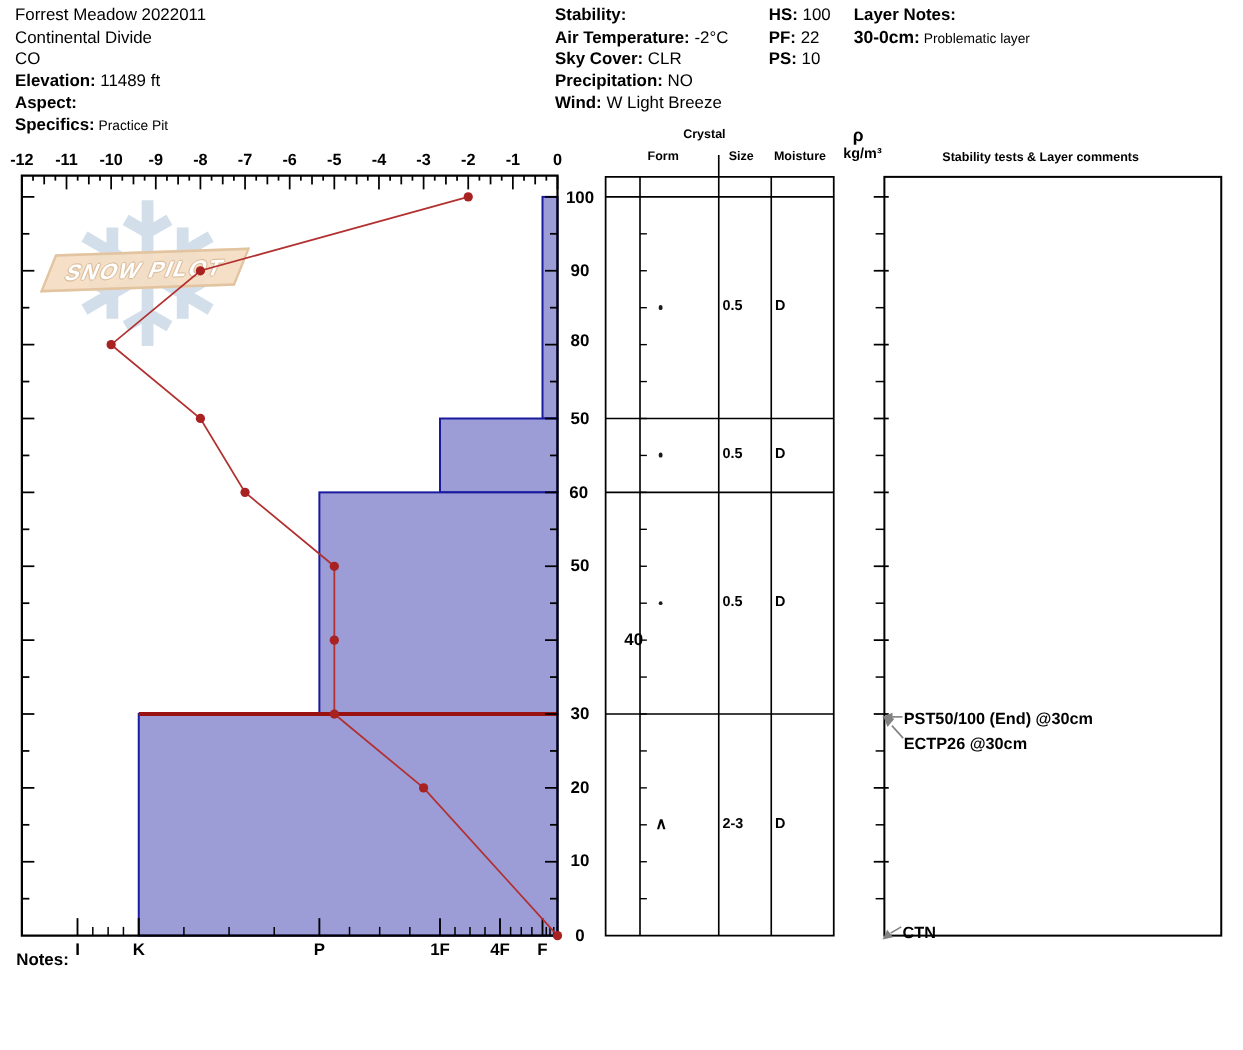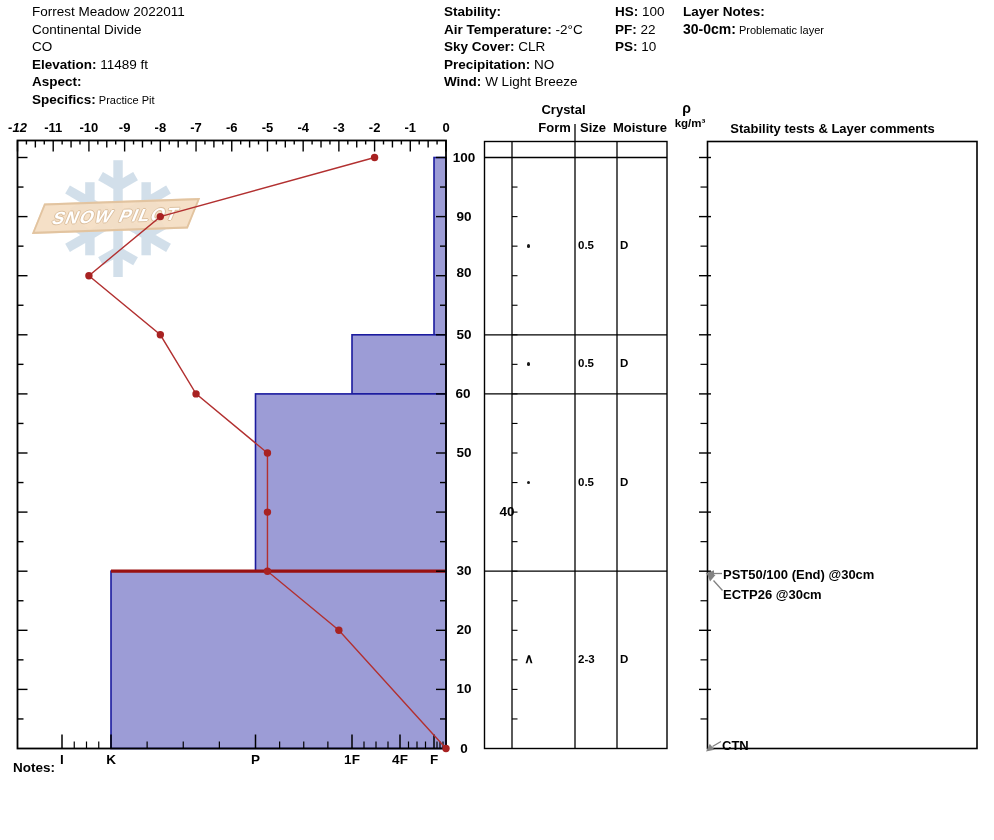--- a/index.html
+++ b/index.html
@@ -6,21 +6,21 @@
   .stage{position:relative;width:994px;height:840px;background:#fff;color:#000;
          font-family:"Liberation Sans",sans-serif;overflow:hidden;}
   .hcol{position:absolute;top:3px;font-size:13.5px;line-height:17.5px;white-space:nowrap;z-index:3;}
   .hline b{font-weight:bold;}
   .hline .sm{font-size:11px;}
   .hline b.sm{font-size:14px;}
   .lbl{position:absolute;font-weight:bold;white-space:nowrap;z-index:3;}
   .center{transform:translateX(-50%);}
   .ticklbl{font-size:13px;}
   .axlbl{font-size:13.5px;}
-  .hdr{position:absolute;font-weight:bold;font-size:13px;white-space:nowrap;transform:translateX(-50%);z-index:3;}
+  .hdr{position:absolute;font-weight:bold;font-size:10px;white-space:nowrap;transform:translateX(-50%);z-index:3;}
   .rowtxt{position:absolute;font-size:11.5px;font-weight:bold;white-space:nowrap;z-index:3;}
   .dot{position:absolute;width:3.5px;height:3.5px;border-radius:50%;background:#1a1a1a;z-index:3;}
   .stab{position:absolute;font-size:13px;font-weight:bold;white-space:nowrap;z-index:3;}
   .notes{position:absolute;left:13px;top:760px;font-size:13.5px;font-weight:bold;z-index:3;}
   .flake{position:absolute;left:28px;top:138px;width:180px;height:170px;font-size:160px;line-height:168px;
          text-align:center;color:rgba(173,196,216,0.55);z-index:1;}
   .banner{position:absolute;left:38px;top:201px;width:152px;height:26px;z-index:1;
           background:rgba(244,221,194,0.92);border:2px solid rgba(224,194,158,0.95);
           transform:rotate(-2deg) skewX(-24deg);display:flex;align-items:center;justify-content:center;}
   .banner span{font-size:17.5px;font-weight:bold;letter-spacing:1.5px;color:#ffffff;
@@ -218,29 +218,29 @@
       <circle cx="446" cy="748.5" r="3.7" fill="#a82222"></circle>
       <line x1="711.5" y1="573.5" x2="722" y2="573.5" stroke="#828282" stroke-width="1.3"></line>
       <polygon points="705.5,573.5 714,570.2 714,576.8" fill="#828282"></polygon>
       <line x1="713.5" y1="580.5" x2="722.5" y2="590.5" stroke="#828282" stroke-width="1.3"></line>
       <polygon points="706.5,572.5 715.5,575 710,581.5" fill="#828282"></polygon>
       <line x1="712.5" y1="746.5" x2="721" y2="741.5" stroke="#828282" stroke-width="1.3"></line>
       <polygon points="706,751.5 714.5,749.8 709.8,743.8" fill="#828282"></polygon>
     </svg>
 
   <div class="hdr" style="left:563.5px;top:102px;">Crystal</div>
-  <div class="hdr" style="left:530.5px;top:119.5px;margin-left:24px;">Form</div>
+  <div class="hdr" style="left:530.5px;top:119.5px;">Form</div>
   <div class="hdr" style="left:593px;top:119.5px;">Size</div>
   <div class="hdr" style="left:640px;top:119.5px;">Moisture</div>
   <div class="hdr" style="left:686.5px;top:100px;font-size:14px;">ρ</div>
   <div class="hdr" style="left:690px;top:117px;font-size:11.5px;">kg/m³</div>
   <div class="hdr" style="left:832.5px;top:120.5px;">Stability tests &amp; Layer comments</div>
 
   <div id="gen">
-      <div class="lbl center ticklbl" style="left:17.5px;top:120px;font-style:italic;">-12</div>
+      <div class="lbl center ticklbl" style="left:17.5px;top:120px;">-12</div>
       <div class="lbl center ticklbl" style="left:53.208333333333336px;top:120px;">-11</div>
       <div class="lbl center ticklbl" style="left:88.91666666666667px;top:120px;">-10</div>
       <div class="lbl center ticklbl" style="left:124.625px;top:120px;">-9</div>
       <div class="lbl center ticklbl" style="left:160.33333333333334px;top:120px;">-8</div>
       <div class="lbl center ticklbl" style="left:196.04166666666666px;top:120px;">-7</div>
       <div class="lbl center ticklbl" style="left:231.75px;top:120px;">-6</div>
       <div class="lbl center ticklbl" style="left:267.45833333333337px;top:120px;">-5</div>
       <div class="lbl center ticklbl" style="left:303.1666666666667px;top:120px;">-4</div>
       <div class="lbl center ticklbl" style="left:338.875px;top:120px;">-3</div>
       <div class="lbl center ticklbl" style="left:374.5833333333333px;top:120px;">-2</div>
@@ -274,21 +274,21 @@
       <div class="rowtxt" style="left:620px;top:475.55px;">D</div>
       <div class="lbl center" style="left:529px;top:650.85px;font-size:13px;">∧</div>
       <div class="rowtxt" style="left:578px;top:652.85px;">2-3</div>
       <div class="rowtxt" style="left:620px;top:652.85px;">D</div>
       <div class="stab" style="left:723px;top:566.5px;">PST50/100 (End) @30cm</div>
       <div class="stab" style="left:723px;top:586.5px;">ECTP26 @30cm</div>
       <div class="stab" style="left:722px;top:737.5px;">CTN</div>
     </div>
 
   <div class="notes">Notes:</div>
-<div class="hcol" style="left: 12px; margin-left: 20px;">
+<div class="hcol" style="left: 12px;">
       <div class="hline"><span>Forrest Meadow 2022011</span></div>
       <div class="hline"><span>Continental Divide</span></div>
       <div class="hline"><span>CO</span></div>
       <div class="hline"><b>Elevation:</b><span> 11489 ft</span></div>
       <div class="hline"><b>Aspect:</b></div>
       <div class="hline"><b>Specifics:</b><span class="sm"> Practice Pit</span></div>
     </div>
     <div class="hcol" style="left: 444px;">
       <div class="hline"><b>Stability:</b></div>
       <div class="hline"><b>Air Temperature:</b><span> -2°C</span></div>

